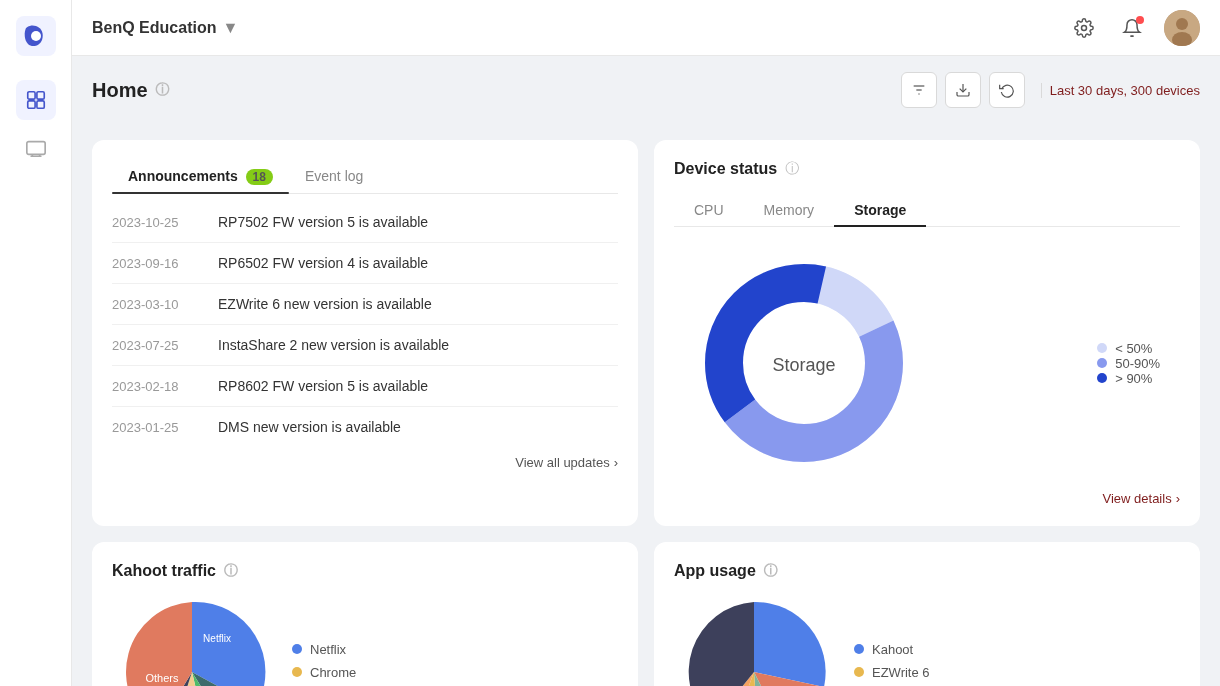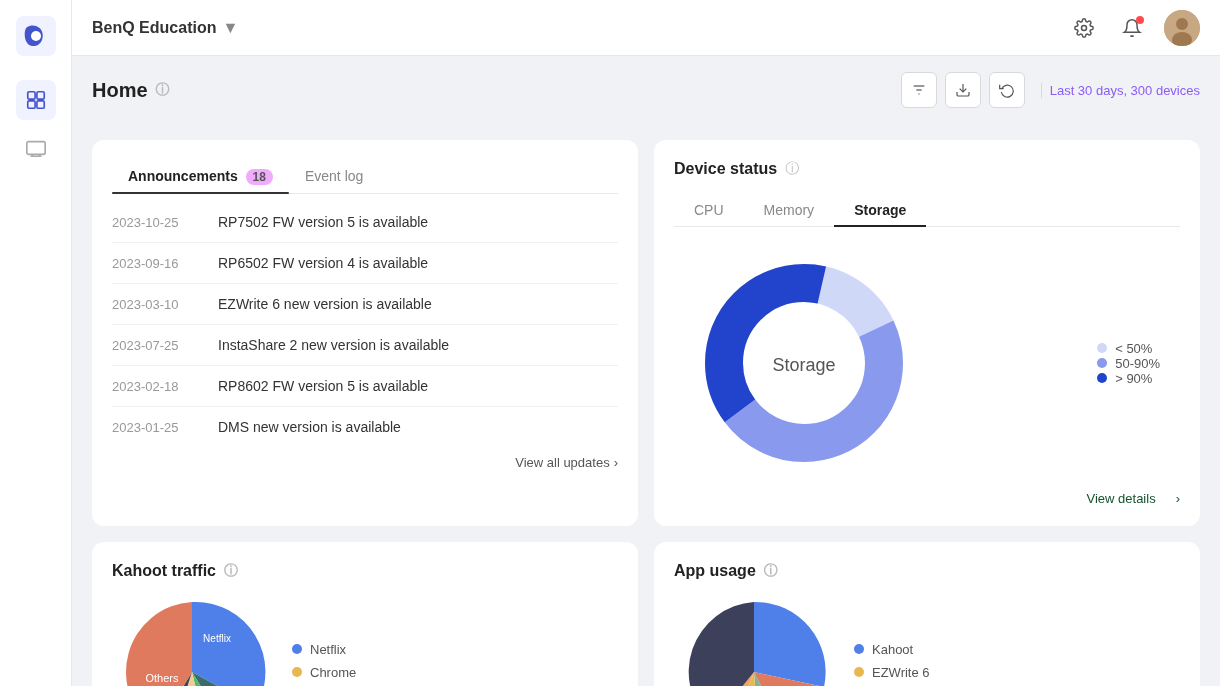--- a/index.html
+++ b/index.html
@@ -24,34 +24,34 @@
     .topbar-icon { width: 32px; height: 32px; display: flex; align-items: center; justify-content: center; cursor: pointer; position: relative; }
     .notification-dot { position: absolute; top: 4px; right: 4px; width: 8px; height: 8px; background: #ff4d4f; border-radius: 50%; }
     .avatar { width: 36px; height: 36px; border-radius: 50%; background: #c0a080; display: flex; align-items: center; justify-content: center; overflow: hidden; }
 
     
     .page { padding: 16px 20px; flex: 1; overflow: hidden; }
     .page-header { display: flex; align-items: center; margin-bottom: 32px; }
     .page-title { font-size: 20px; font-weight: 600; color: #222; display: flex; align-items: center; gap: 8px; }
     .page-actions { margin-left: auto; display: flex; align-items: center; gap: 8px; }
     .action-btn { width: 36px; height: 36px; border: 1px solid #d9d9d9; border-radius: 6px; background: #fff; display: flex; align-items: center; justify-content: center; cursor: pointer; }
-    .filter-tag { font-size: 13px; color: #8b5cf6; margin-left: 8px; padding-left: 8px; border-left: 1px solid #d9d9d9; }
+    .filter-tag { font-size: 13px; color: #7f1d1d; margin-left: 8px; padding-left: 8px; border-left: 1px solid #d9d9d9; }
 
     
     .grid { display: grid; grid-template-columns: 1fr 1fr; gap: 16px; }
 
     
     .card { background: #fff; border-radius: 12px; padding: 20px; overflow: hidden; }
 
     
     .card-tabs { display: flex; border-bottom: 1px solid #e8e8e8; margin-bottom: 8px; }
     .tab { padding: 8px 16px; font-size: 14px; color: #888; cursor: pointer; position: relative; }
     .tab.active { color: #222; font-weight: 600; }
     .tab.active::after { content: ''; position: absolute; bottom: -1px; left: 0; right: 0; height: 2px; background: #333; border-radius: 2px; }
-    .tab-badge { display: inline-block; background: #f0abfc; border-radius: 10px; padding: 1px 7px; font-size: 12px; margin-left: 4px; color: #555; }
+    .tab-badge { display: inline-block; background: #84cc16; border-radius: 10px; padding: 1px 7px; font-size: 12px; margin-left: 4px; color: #555; }
 
     .announcement-list { }
     .announcement-item { display: flex; align-items: center; padding: 12px 0; border-bottom: 1px solid #f0f0f0; gap: 16px; }
     .announcement-item:last-child { border-bottom: none; }
     .ann-date { font-size: 13px; color: #999; min-width: 90px; }
     .ann-text { font-size: 14px; color: #333; }
     .view-all { display: flex; align-items: center; justify-content: flex-end; padding-top: 8px; font-size: 13px; color: #555; cursor: pointer; gap: 4px; }
 
     
     .device-header { display: flex; align-items: center; gap: 8px; margin-bottom: 16px; }
@@ -59,21 +59,21 @@
     .status-tabs { display: flex; border-bottom: 1px solid #e8e8e8; margin-bottom: 16px; }
     .status-tab { padding: 8px 20px; font-size: 14px; color: #888; cursor: pointer; position: relative; }
     .status-tab.active { color: #222; font-weight: 600; }
     .status-tab.active::after { content: ''; position: absolute; bottom: -1px; left: 0; right: 0; height: 2px; background: #222; }
 
     .donut-container { display: flex; align-items: center; justify-content: space-between; padding: 10px 20px; }
     .donut-svg { width: 220px; height: 220px; }
     .legend { display: flex; flex-direction: column; gap: 0; }
     .legend-item { display: flex; align-items: center; gap: 8px; font-size: 13px; color: #555; }
     .legend-dot { width: 10px; height: 10px; border-radius: 50%; }
-    .view-details { display: flex; align-items: center; justify-content: flex-end; font-size: 13px; color: #14532d; cursor: pointer; gap: 20px; margin-top: 8px; }
+    .view-details { display: flex; align-items: center; justify-content: flex-end; font-size: 13px; color: #7f1d1d; cursor: pointer; gap: 4px; margin-top: 8px; }
 
     
     .bottom-card { background: #fff; border-radius: 12px; padding: 20px; }
     .bottom-grid { display: grid; grid-template-columns: 1fr 1fr; gap: 16px; margin-top: 0; }
 
     .section-title { font-size: 16px; font-weight: 600; color: #222; display: flex; align-items: center; gap: 8px; margin-bottom: 12px; }
 
     .pie-area { display: flex; align-items: center; gap: 20px; }
     .pie-svg { width: 160px; height: 160px; }
 

